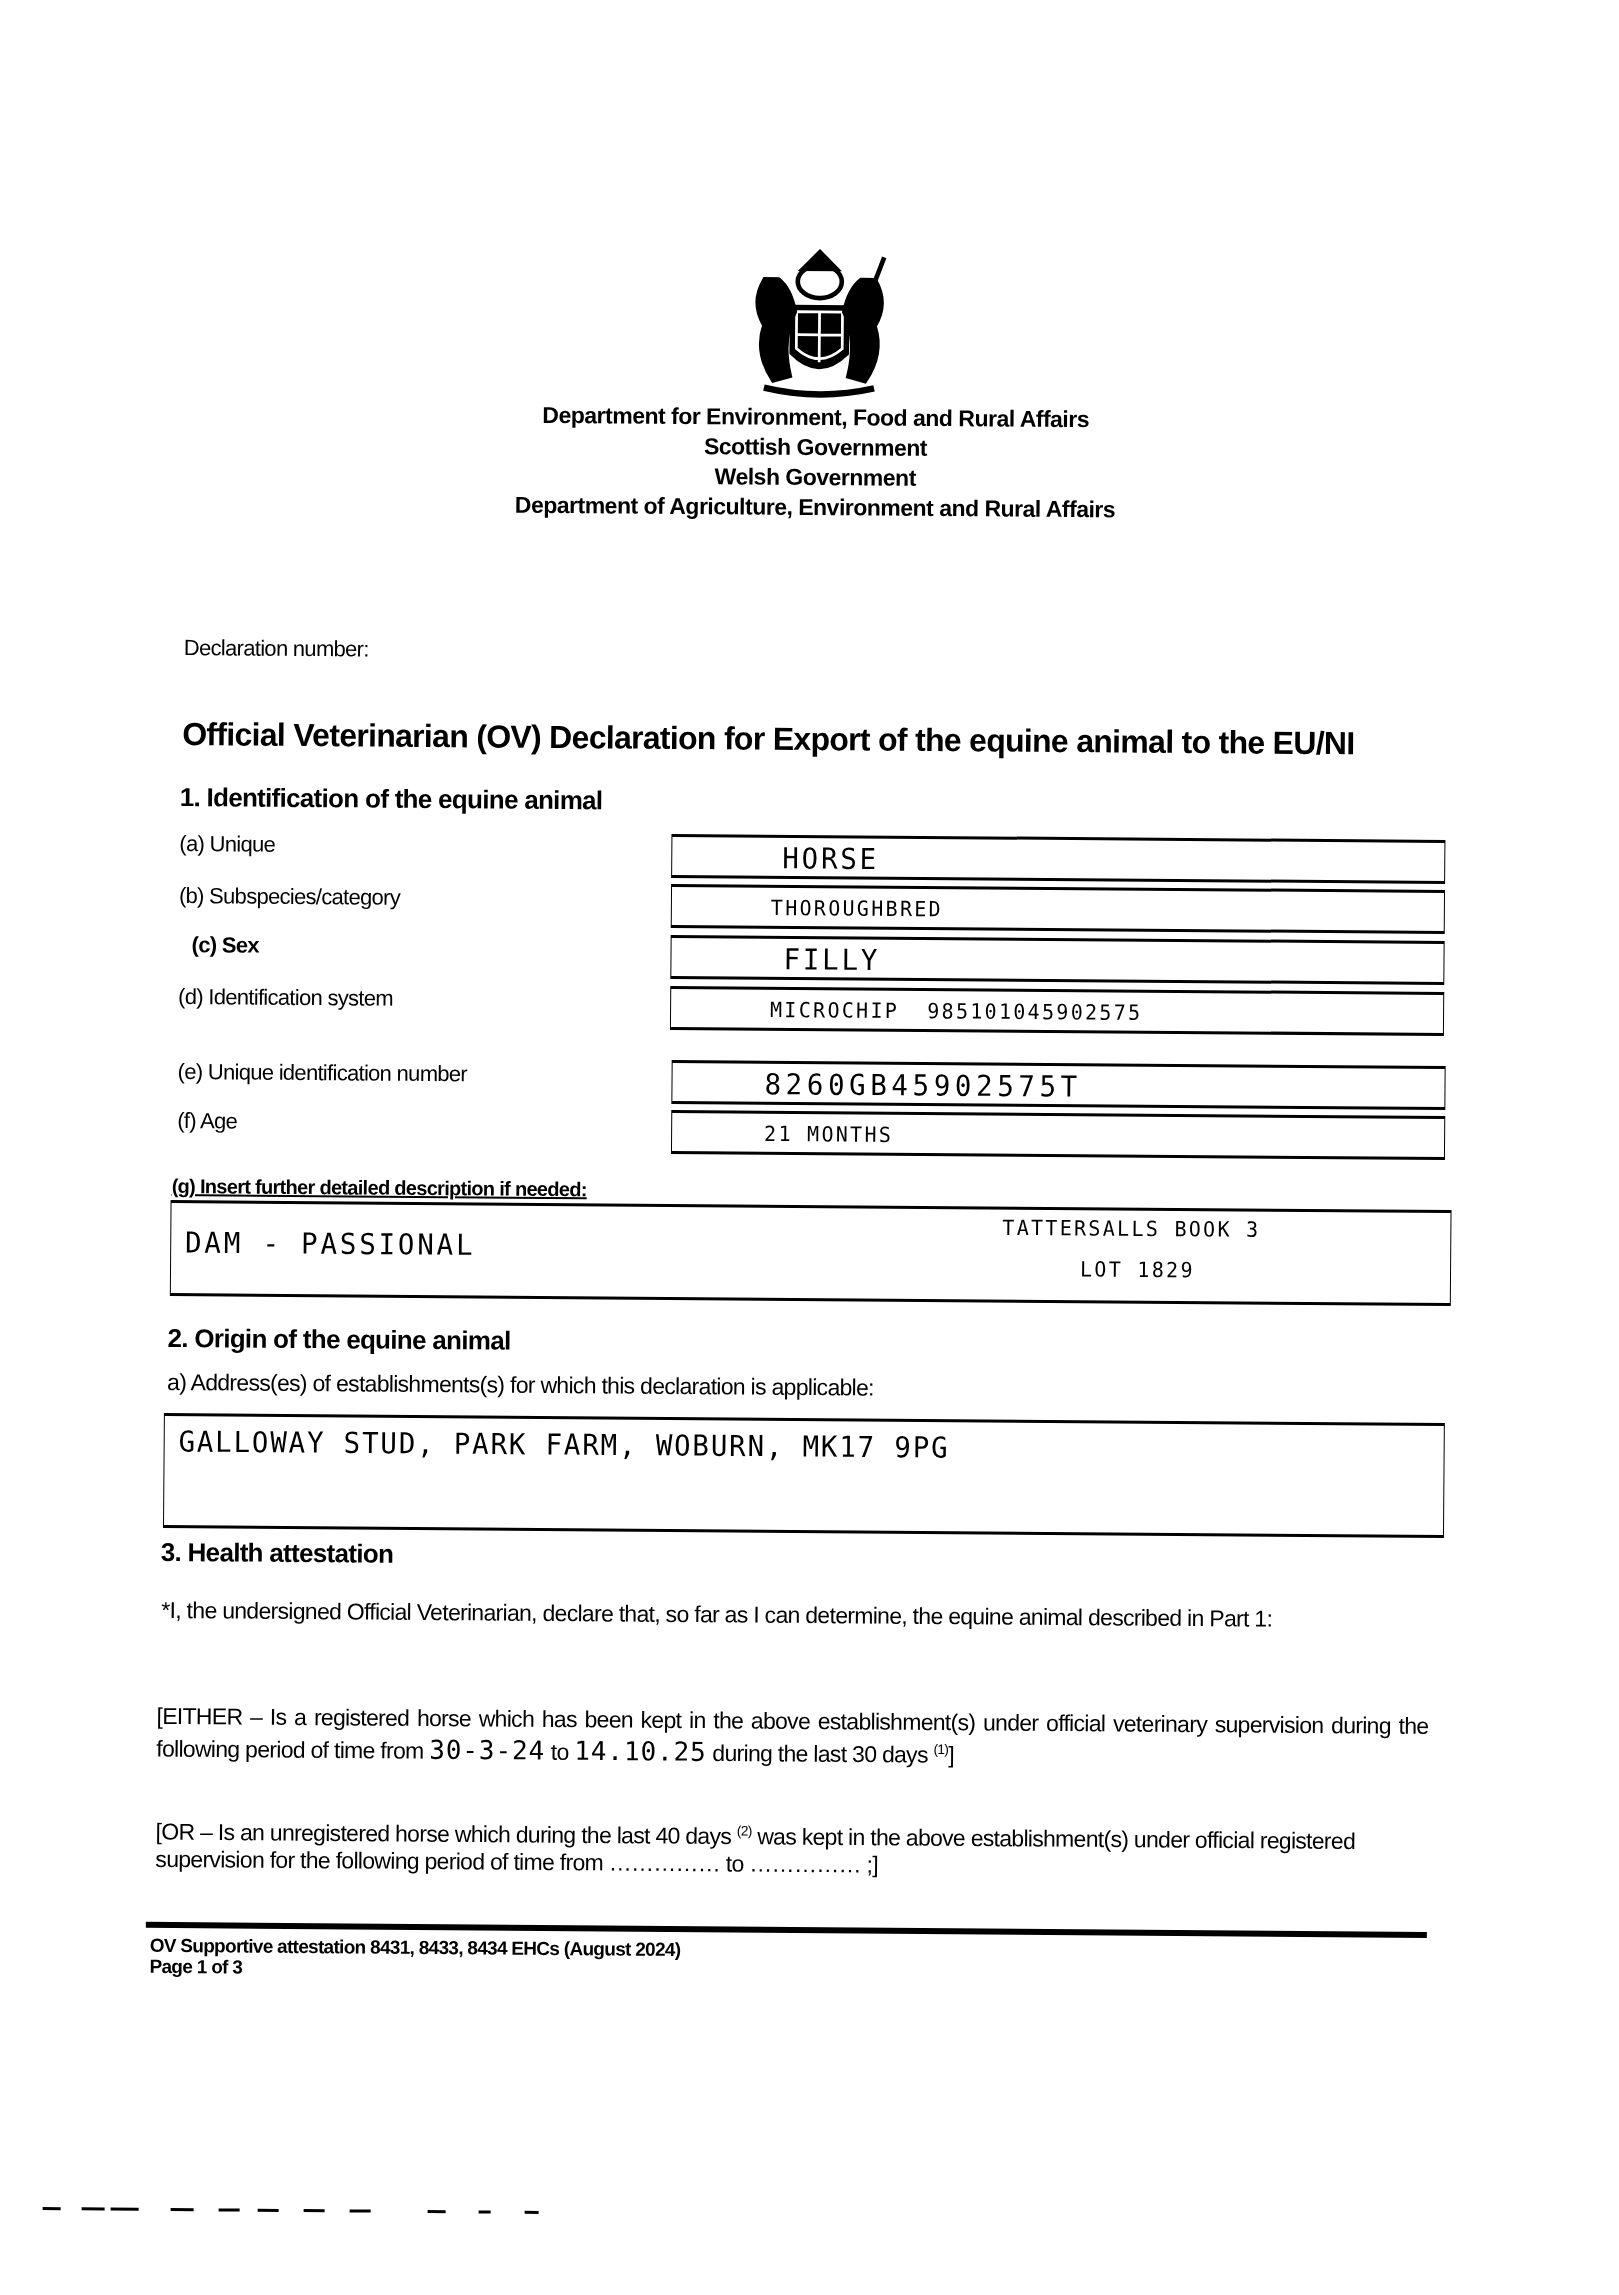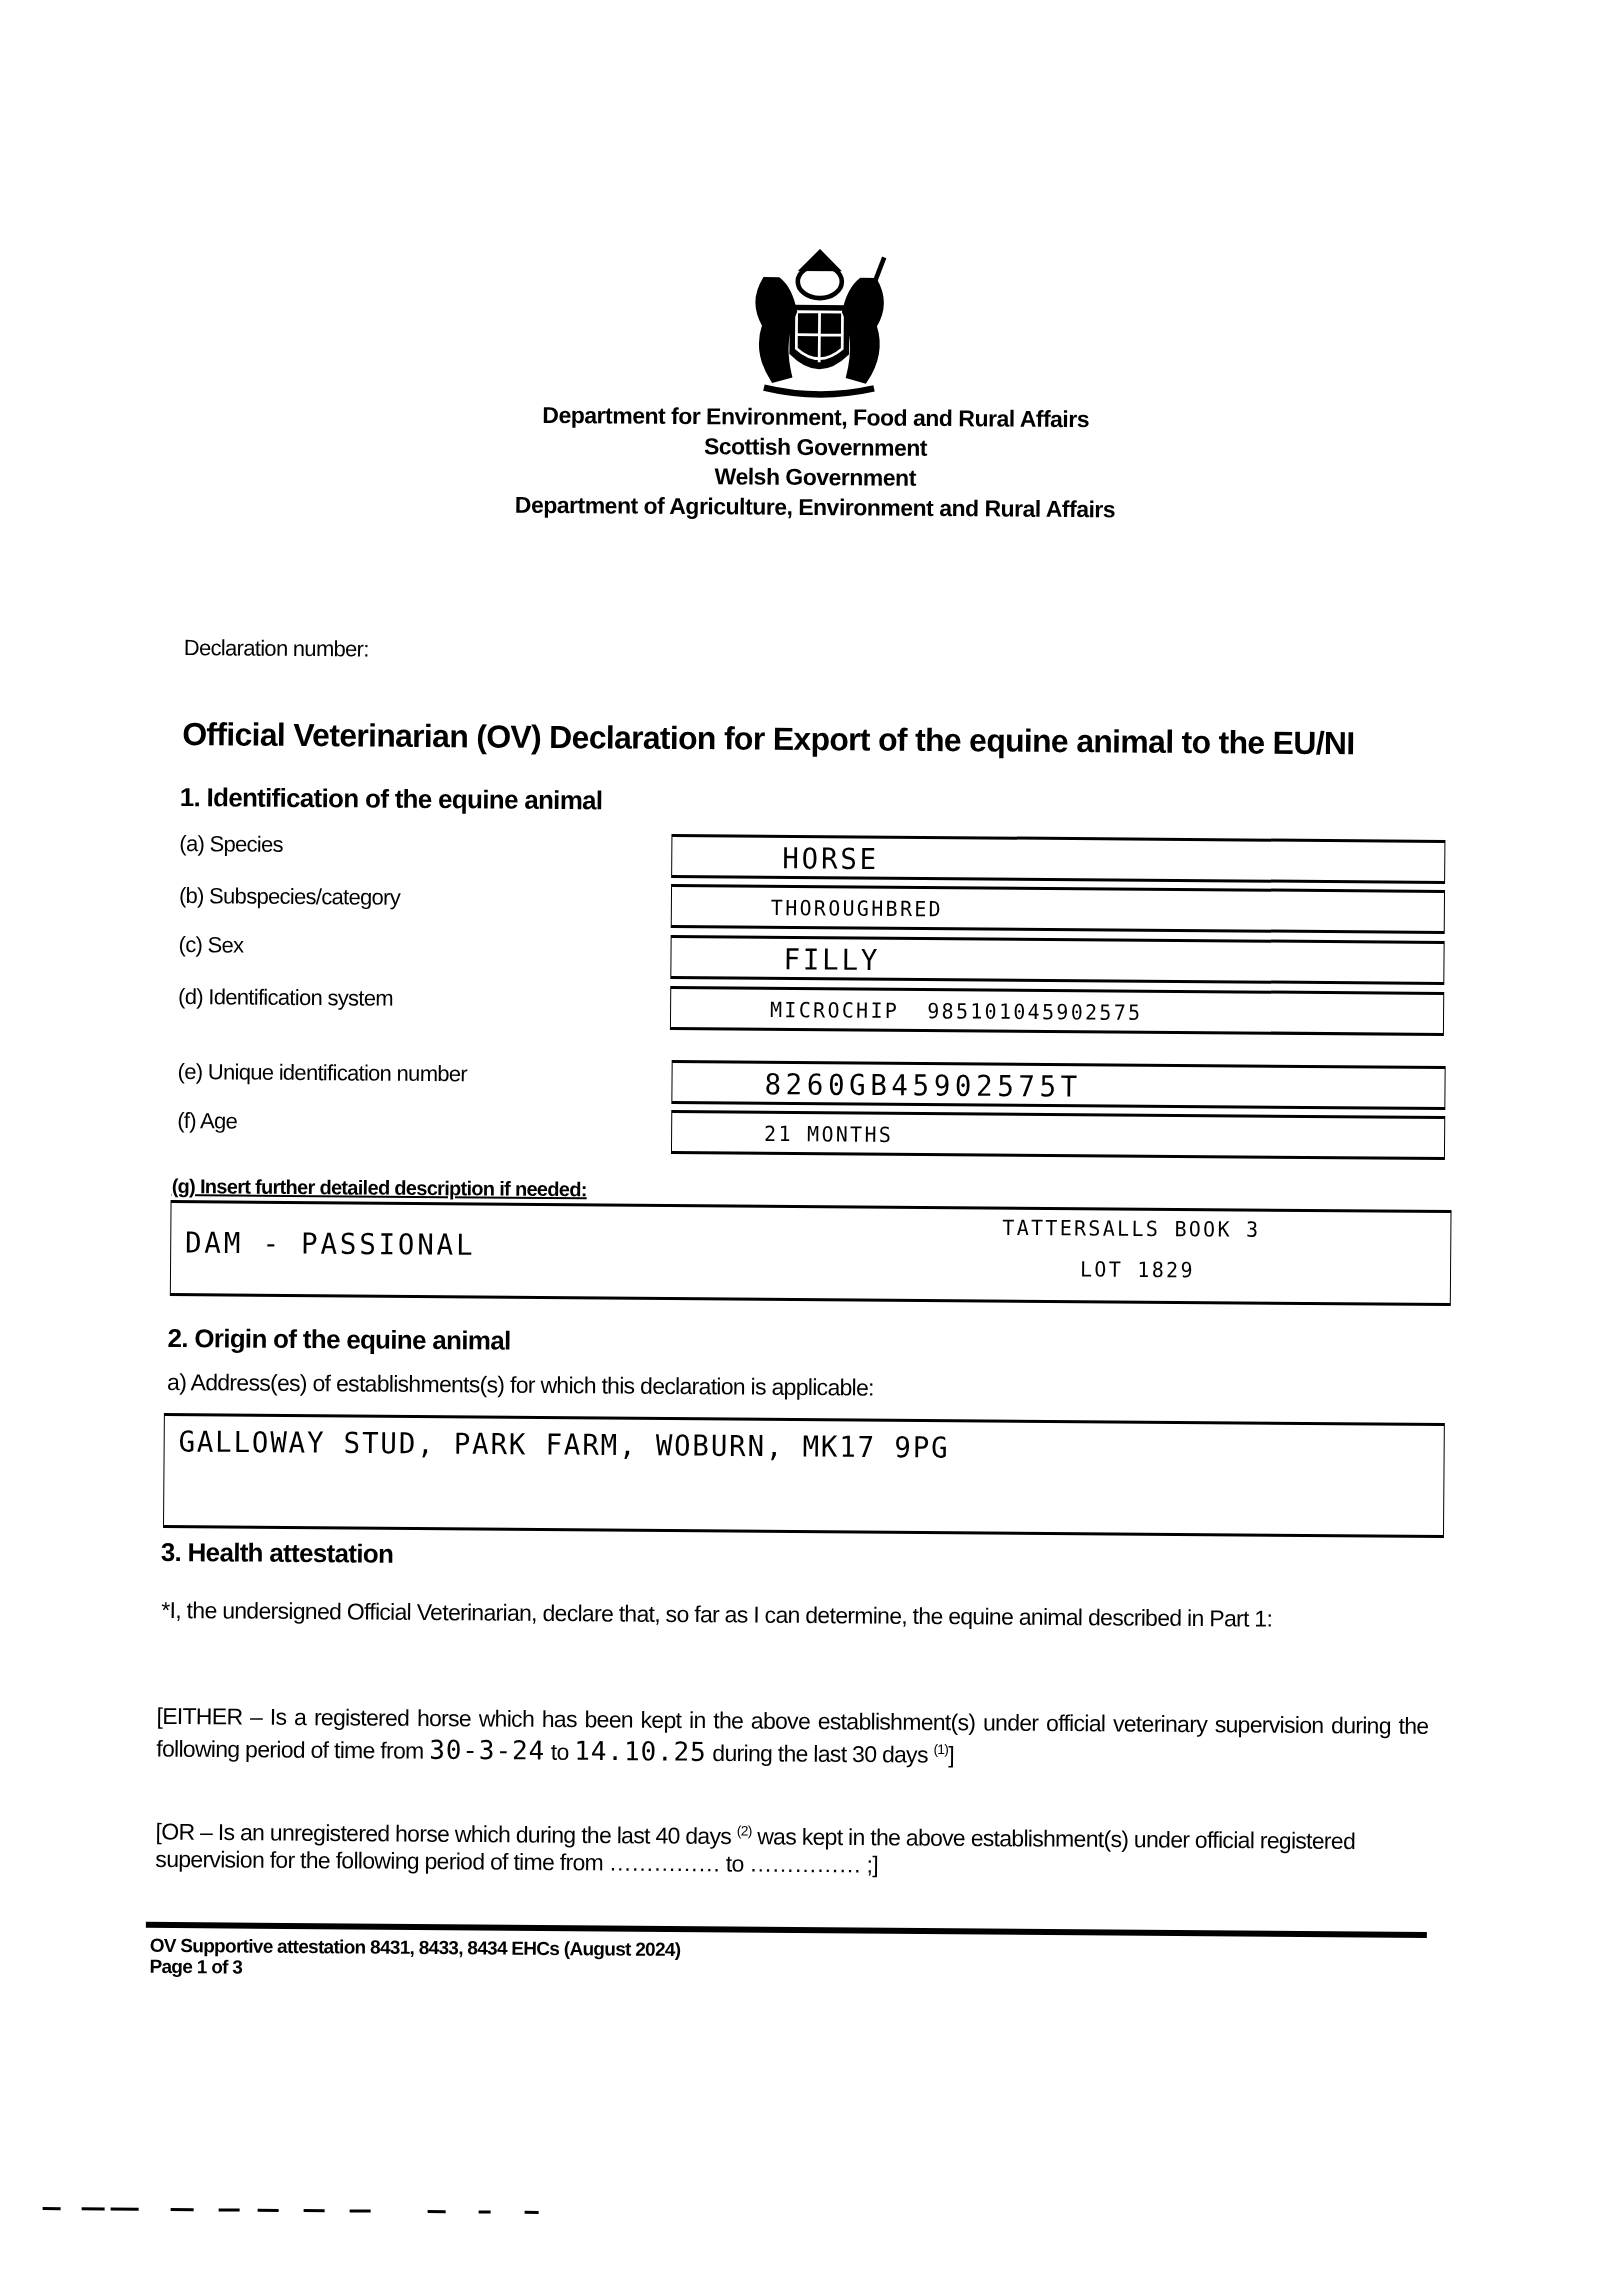--- a/index.html
+++ b/index.html
@@ -72,31 +72,31 @@
     <div>Department of Agriculture, Environment and Rural Affairs</div>
   </div>
 
   <div class="decl-num">Declaration number:</div>
   <div class="decl-num" style="left:413px"></div>
 
   <div class="title">Official Veterinarian (OV) Declaration for Export of the equine animal to the EU/NI</div>
 
   <div class="h2" style="left:177px; top:787px;">1. Identification of the equine animal</div>
 
-  <div class="label" style="left:177px; top:836px;">(a) Species</div>
+  <div class="label" style="left:177px; top:836px;">(a) Unique</div>
   <div class="box" style="left:669px; top:835px; width:774px; height:44px;">
     <div class="hand" style="left:110px; top:3.7px;">HORSE</div>
   </div>
 
   <div class="label" style="left:177px; top:888px;">(b) Subspecies/category</div>
   <div class="box" style="left:669px; top:885px; width:774px; height:44px;">
     <div class="hand small" style="left:99px; top:8.3px;">THOROUGHBRED</div>
   </div>
 
-  <div class="label" style="left:177px; top:937px;">(c) Sex</div>
+  <div class="label" style="left:190px; top:937px;font-weight:bold;">(c) Sex</div>
   <div class="box" style="left:669px; top:936px; width:774px; height:44px;">
     <div class="hand" style="left:112px; top:3.7px;">FILLY</div>
   </div>
 
   <div class="label" style="left:177px; top:989px;">(d) Identification system</div>
   <div class="box" style="left:669px; top:987px; width:774px; height:44px;">
     <div class="hand small" style="left:99px; top:8.3px; word-spacing:13.8px;">MICROCHIP   985101045902575</div>
   </div>
 
   <div class="label" style="left:177px; top:1064px;">(e) Unique identification number</div>

